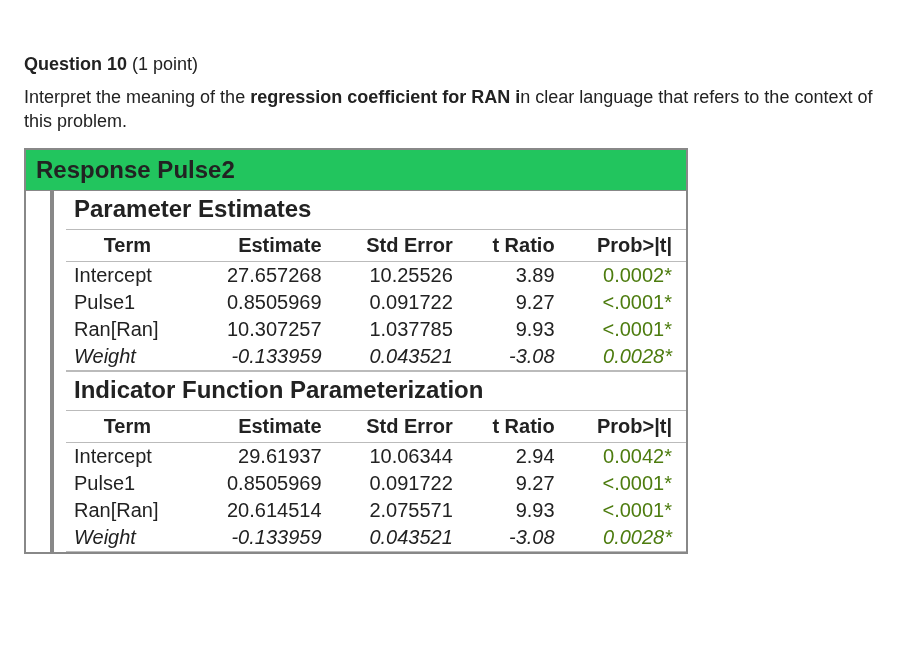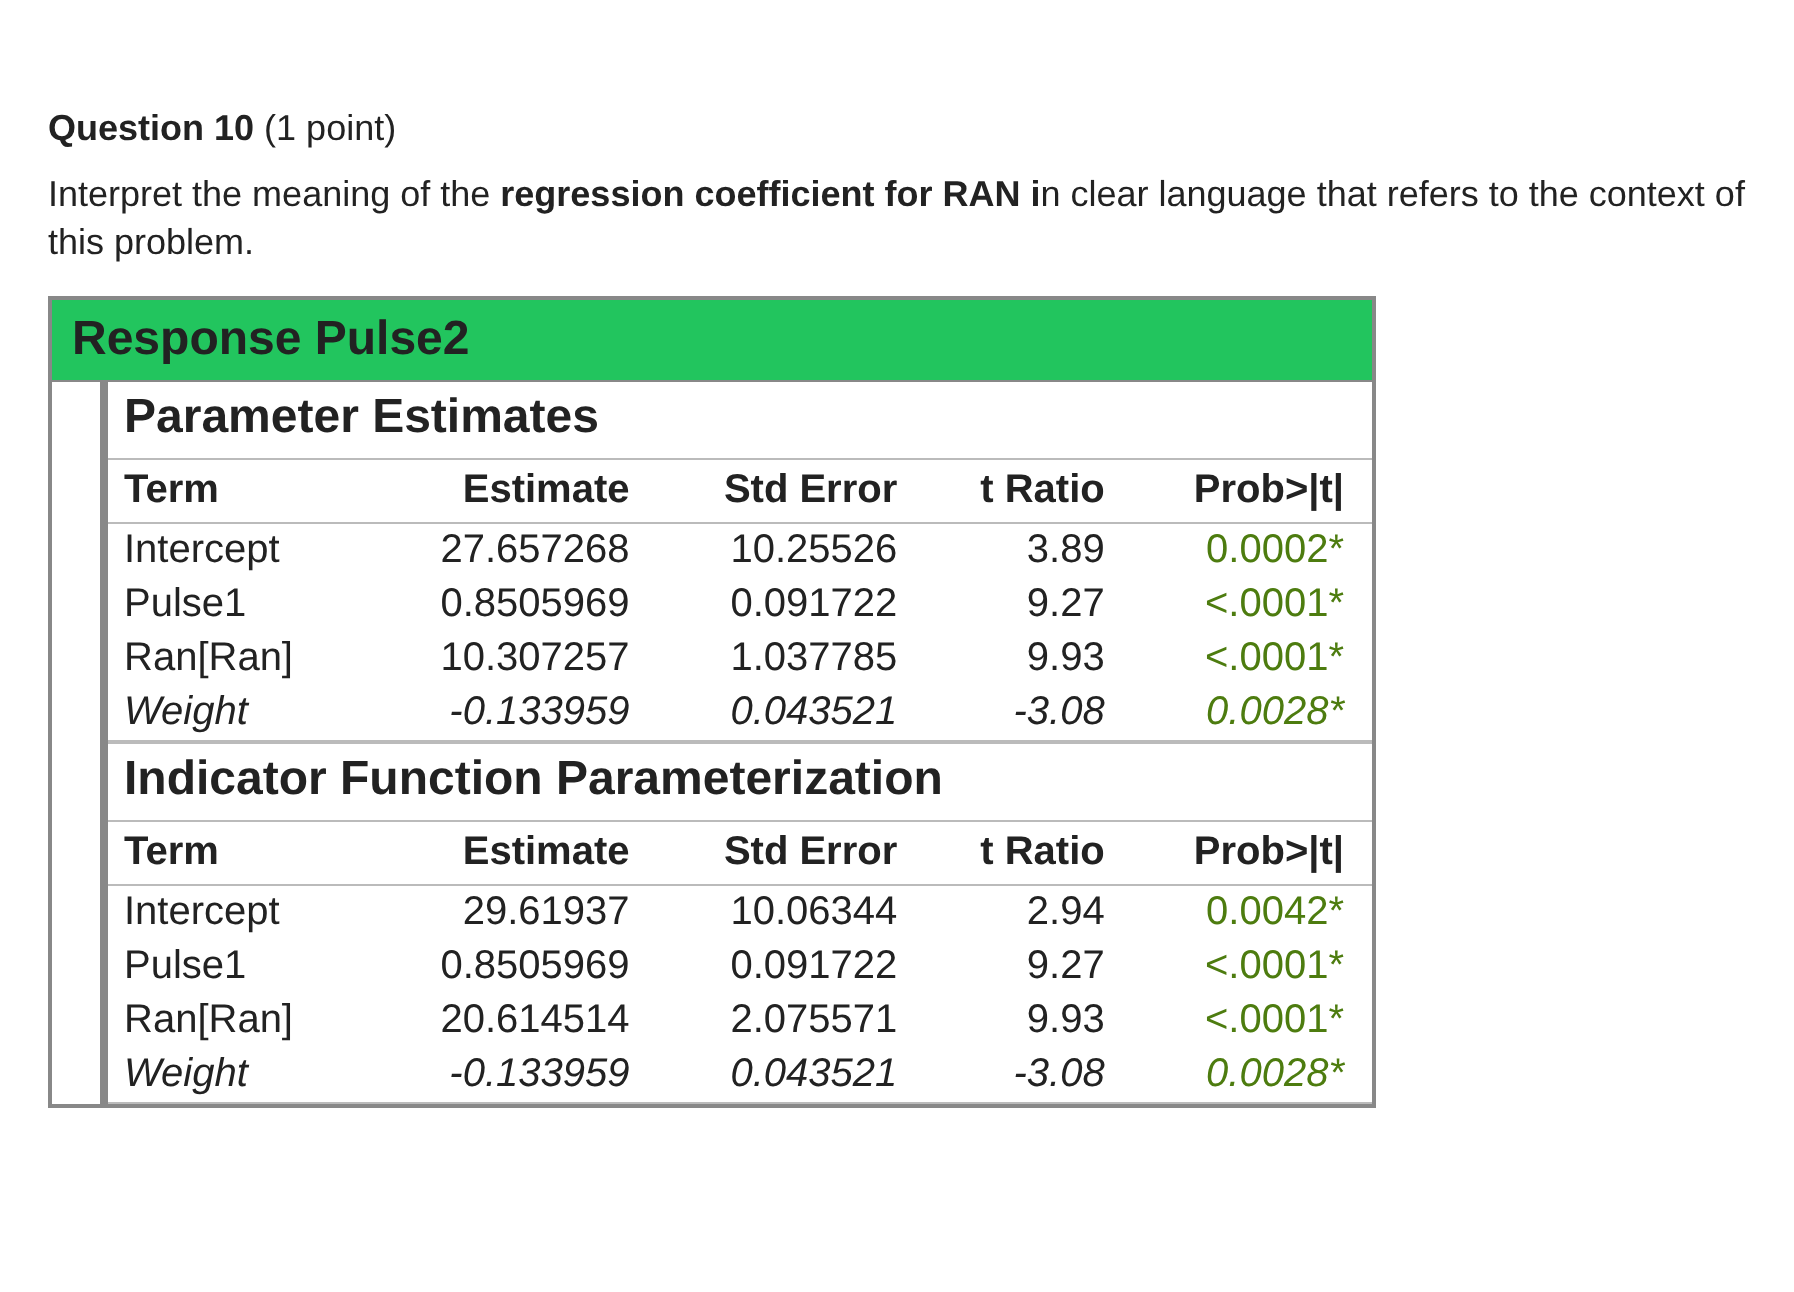--- a/index.html
+++ b/index.html
@@ -46,21 +46,21 @@
     padding: 4px 8px 6px 8px;
     border-top: 1px solid #bbb;
   }
   .no-top-border { border-top: none; }
   table.stats {
     border-collapse: collapse;
     width: 100%;
     font-family: Arial, Helvetica, sans-serif;
   }
   table.stats th {
-    text-align: left;
+    text-align: center;
     font-size: 20px;
     font-weight: 700;
     padding: 4px 14px 4px 8px;
     border-top: 1px solid #bbb;
     border-bottom: 1px solid #bbb;
     background: #fff;
   }
   table.stats th.right, table.stats td.right {
     text-align: right;
   }
@@ -73,20 +73,21 @@
     color: #4d7c0f;
     font-weight: 500;
   }
   .last-row td {
     border-bottom: 1px solid #bbb;
     font-style: italic;
   }
   .outer-stats-wrap {
     border-left: 4px solid #888;
     margin-left: 24px;
+    padding-left: 12px;
   }
 </style>
 </head>
 <body>
 
 <div class="page">
 
   <div class="qheader">
     <b>Question 10</b>
     <span>(1 point)</span>

